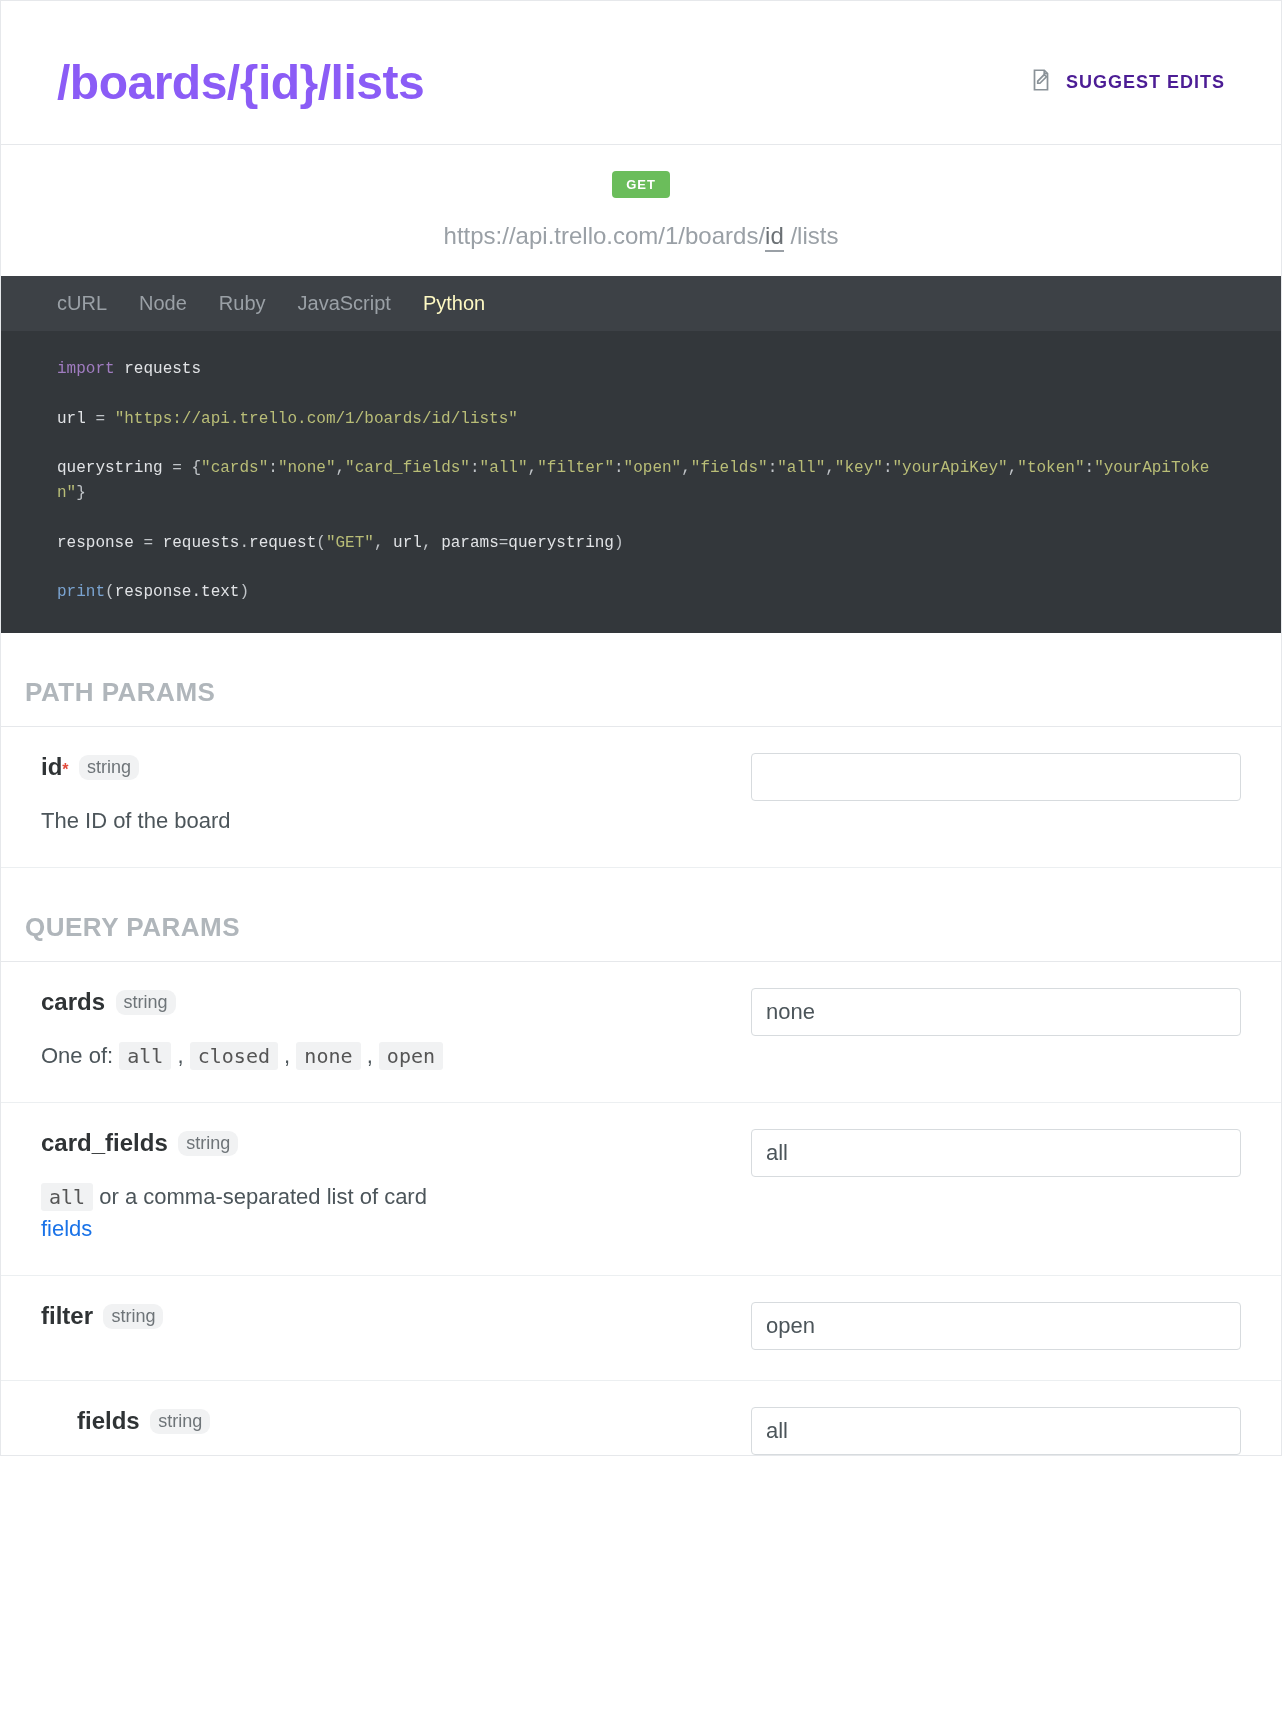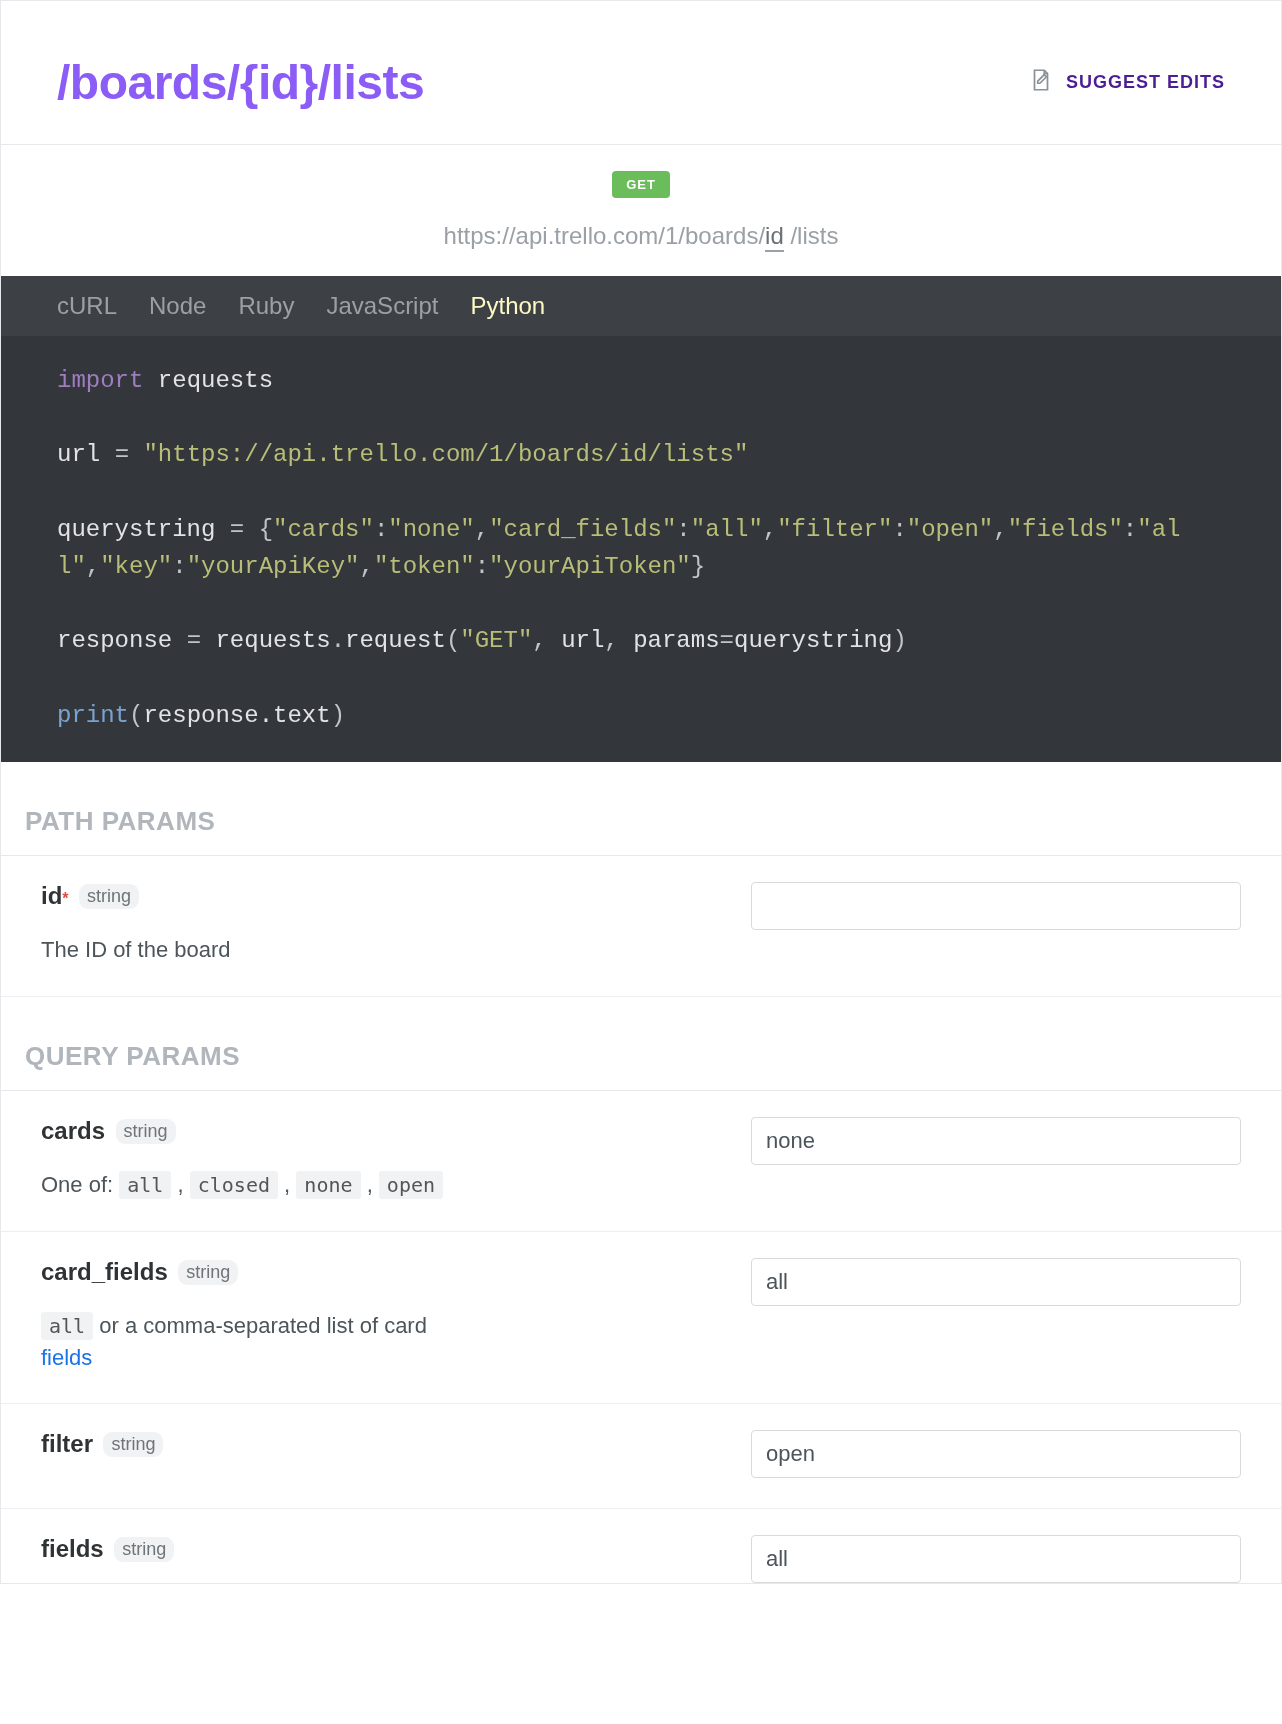--- a/index.html
+++ b/index.html
@@ -7,31 +7,31 @@
   .wrap { border: 1px solid #e6e8eb; }
   .header-zone { padding: 54px 56px 34px 56px; display: flex; justify-content: space-between; align-items: center; border-bottom: 1px solid #e6e8eb; }
   .page-title { font-size: 48px; font-weight: 700; color: #8b5cf6; letter-spacing: -0.5px; }
   .suggest { display: flex; align-items: center; gap: 12px; color: #4c1d95; font-weight: 700; font-size: 18px; letter-spacing: 1px; cursor: pointer; }
   .suggest svg { width: 26px; height: 26px; fill: none; stroke: #8a9298; stroke-width: 1.6; }
   .endpoint-row { display: flex; align-items: center; gap: 24px; padding: 26px 56px 26px 56px; flex-direction: column; }
   .method-badge { background: #6bbd5b; color: #fff; font-size: 13px; font-weight: 700; letter-spacing: 1px; padding: 6px 14px; border-radius: 4px; }
   .endpoint-url { font-size: 24px; color: #9aa0a6; }
   .endpoint-url .param-highlight { color: #6b7074; border-bottom: 2px solid #9aa0a6; padding-bottom: 1px; }
   .code-tabs { background: #3d4146; display: flex; gap: 32px; padding: 16px 56px; }
-  .code-tab { color: #9aa0a6; font-size: 24px; cursor: pointer; text-align: right; }
+  .code-tab { color: #9aa0a6; font-size: 20px; cursor: pointer; text-align: right; }
   .code-tab.active { color: #fef9c3; }
-  .code-block { background: #33373b; color: #d6d8dc; font-family: "SFMono-Regular", Consolas, "Liberation Mono", Menlo, monospace; font-size: 24px; line-height: 1.55; padding: 26px 56px 28px 56px; white-space: pre-wrap; word-break: break-all; }
+  .code-block { background: #33373b; color: #d6d8dc; font-family: "SFMono-Regular", Consolas, "Liberation Mono", Menlo, monospace; font-size: 16px; line-height: 1.55; padding: 26px 56px 28px 56px; white-space: pre-wrap; word-break: break-all; }
   .tok-kw { color: #a07cc0; }
   .tok-id { color: #e1e3e6; }
   .tok-op { color: #c0c4c8; }
   .tok-str { color: #b9bd77; }
   .tok-fn { color: #7aa3d0; }
   .section-title { font-size: 26px; font-weight: 700; letter-spacing: 0.5px; color: #b0b6bb; padding: 44px 40px 18px 24px; border-bottom: 1px solid #e6e8eb; margin: 0 0 0 0; }
   .param-block { display: flex; padding: 26px 40px 30px 40px; border-bottom: 1px solid #eceff1; gap: 20px; }
-  .param-block:last-child { border-bottom: none; }
+  .param-block:last-child { border-bottom: none; margin-left: 36px; }
   .param-left { flex: 1; }
   .param-right { width: 490px; }
   .param-name { font-size: 24px; font-weight: 700; color: #2f3335; display: inline; }
   .req-star { color: #e24a3b; font-weight: 700; }
   .type-chip { display: inline-block; font-size: 18px; color: #6e7478; background: #f1f2f3; border-radius: 9px; padding: 2px 8px; margin-left: 6px; vertical-align: 2px; }
   .param-desc { font-size: 22px; color: #4c555a; margin-top: 24px; line-height: 1.45; }
   .param-desc .codechip { font-family: "SFMono-Regular", Consolas, monospace; background: #f1f2f3; border-radius: 3px; padding: 2px 8px; font-size: 20px; color: #555; }
   .param-desc .link { color: #1a73e8; }
   .input-box { width: 100%; height: 48px; border: 1px solid #d7dbde; border-radius: 4px; font-size: 22px; padding: 0 14px; color: #4c555a; background: #fff; }
   .input-box.empty { }

